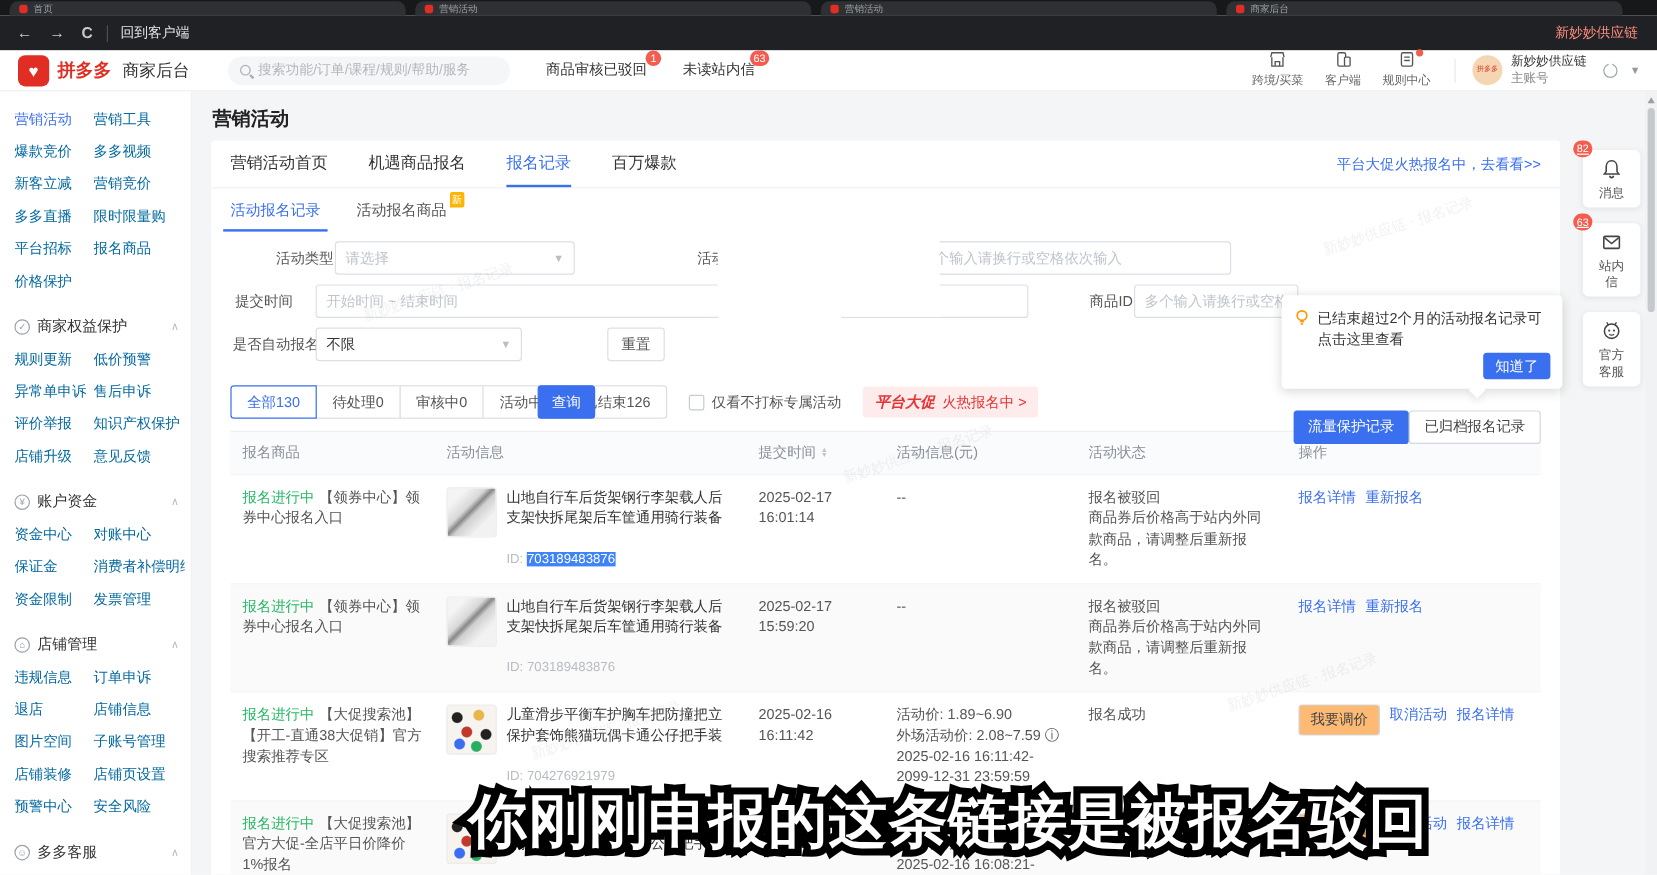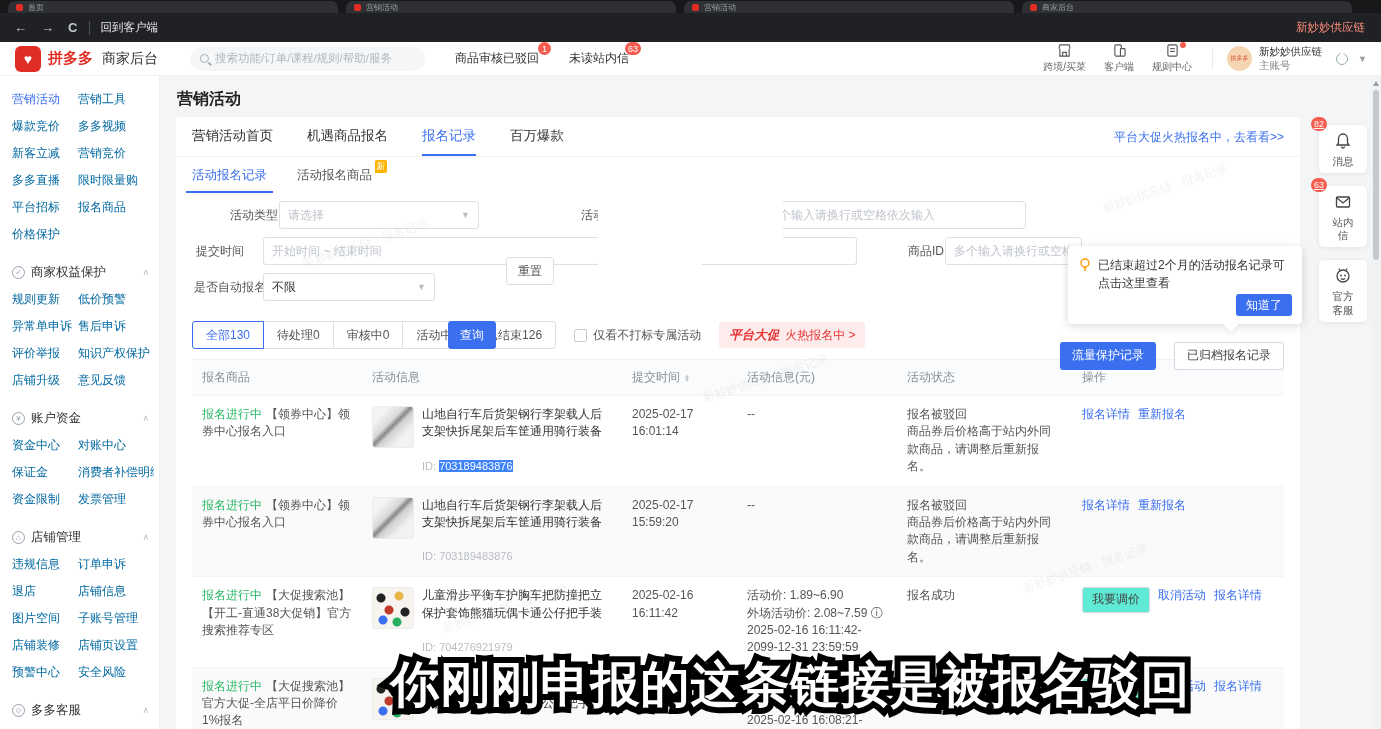--- a/index.html
+++ b/index.html
@@ -84,21 +84,21 @@
   .chips { display:flex; }
   .chip { height:28px; line-height:26px; padding:0 13px; border:1px solid #dcdfe6; background:#fff; color:#555; font-size:12px; margin-left:-1px; cursor:pointer; }
   .chip:first-child { border-radius:3px 0 0 3px; margin-left:0; }
   .chip:last-child { border-radius:0 3px 3px 0; }
   .chip.active { border-color:#3a6ff0; color:#3a6ff0; position:relative; z-index:1; }
   .cbwrap { display:flex; align-items:center; margin-left:18px; gap:6px; color:#555; cursor:pointer; }
   .cbox { width:13px; height:13px; border:1px solid #c6cad1; border-radius:2px; background:#fff; }
   .hottag { margin-left:18px; background:#fdeceb; border-radius:3px; height:26px; display:flex; align-items:center; padding:0 10px; gap:6px; cursor:pointer; }
   .hottag .strong { color:#e63333; font-weight:bold; font-style:italic; font-size:12.5px; }
   .hottag .rest { color:#e63333; font-size:12px; }
-  .barbtns { margin-left:auto; display:flex; gap:18px;margin-top:41px; }
+  .barbtns { margin-left:auto; display:flex; gap:0;margin-top:41px; }
   .bbtn { height:28px; padding:0 12px; border-radius:3px; font-size:12px; display:flex; align-items:center; cursor:pointer; }
   .bbtn.primary { background:#3a6ff0; color:#fff; }
   .bbtn.plain { background:#fff; color:#444; border:1px solid #d4d7dc; }
 
   
   .table { margin:4px 16px 0 16px; }
   .thead, .trow { display:grid; grid-template-columns:170px 260px 115px 160px 175px 212px; }
   .thead { background:#fafbfc; border-top:1px solid #f0f1f3; }
   .thead > div { padding:9px 10px; color:#8a8f99; font-size:12px; display:flex; align-items:center; gap:4px; }
   .sorticon { display:inline-flex; flex-direction:column; line-height:4px; font-size:6px; color:#c0c4cb; }
@@ -117,21 +117,21 @@
       radial-gradient(circle at 25% 80%, #3a6ff0 0 4px, transparent 5px),
       radial-gradient(circle at 60% 85%, #27ae60 0 4px, transparent 5px),
       #f7f3ee; }
   .pinfo { min-width:0; }
   .ptitle { color:#333; display:-webkit-box; -webkit-line-clamp:2; -webkit-box-orient:vertical; overflow:hidden; }
   .pid { color:#b8bcc2; font-size:11px; margin-top:18px; }
   .pid .sel { background:#3f83f8; color:#fff; }
   .priceline, .stateline { display:block; }
   .opscell { display:flex; align-items:flex-start; flex-wrap:wrap; gap:8px; }
   .oplink { color:#3a6ff0; cursor:pointer; white-space:nowrap; }
-  .opbtn { border:1px solid #d4d7dc; border-radius:3px; height:26px; padding:0 9px; display:flex; align-items:center; background:#5eead4; color:#444; cursor:pointer; white-space:nowrap; }
+  .opbtn { border:1px solid #d4d7dc; border-radius:3px; height:26px; padding:0 9px; display:flex; align-items:center; background:#fdba74; color:#444; cursor:pointer; white-space:nowrap; }
 
   
   .whitebox { position:absolute; left:598px; top:182px; width:185px; height:82px; background:#fff; z-index:6; }
   .tooltip { position:absolute; left:1068px; top:246px; width:234px; height:78px; background:#fff; border-radius:4px; box-shadow:0 2px 10px rgba(0,0,0,0.15); z-index:9; padding:10px 10px 8px 10px; }
   .tooltip::after { content:""; position:absolute; left:158px; bottom:-6px; width:10px; height:10px; background:#fff; transform:rotate(45deg); box-shadow:3px 3px 6px rgba(0,0,0,0.06); }
   .tipbody { display:flex; gap:6px; color:#333; font-size:12px; line-height:1.5; }
   .tipbtn { position:absolute; right:10px; bottom:8px; background:#3a6ff0; color:#fff; font-size:12px; height:22px; padding:0 10px; border-radius:3px; display:flex; align-items:center; cursor:pointer; }
 
   .floatpanel { position:absolute; right:14px; top:125px; width:48px; z-index:8; display:flex; flex-direction:column; gap:13px; }
   .fcard { background:#fff; border-radius:5px; box-shadow:0 1px 5px rgba(0,0,0,0.08); padding:7px 2px 5px 2px; display:flex; flex-direction:column; align-items:center; gap:2px; position:relative; cursor:pointer; }
@@ -345,21 +345,21 @@
       <input class="finput" style="left: 524px; top: 44px; width: 157px;">
       <div class="flabel" style="left:732px; top:44px;">商品ID</div>
       <input class="finput" style="left: 769px; top: 44px; width: 137px;" placeholder="多个输入请换行或空格依次输">
 
       <div class="flabel" style="left:18px; top:80px;">是否自动报名</div>
       <div class="fselect" style="left:87px; top:80px; width:172px;">
         <span class="val">不限</span>
           <span class="carat">▼</span>
       </div>
       <div class="fbtn primary" style="left:272px; top:80px; width:48px;margin-top:48px;">查询</div>
-      <div class="fbtn plain" style="left:330px; top:64px; width:48px;">重置</div>
+      <div class="fbtn plain" style="left:330px; top:80px; width:48px;">重置</div>
     </div>
 
     <div class="listbar">
       <div class="chips" id="chips">
           <div class="chip active">全部130</div>
           <div class="chip">待处理0</div>
           <div class="chip">审核中0</div>
           <div class="chip">活动中4</div>
           <div class="chip">已结束126</div>
         </div>

